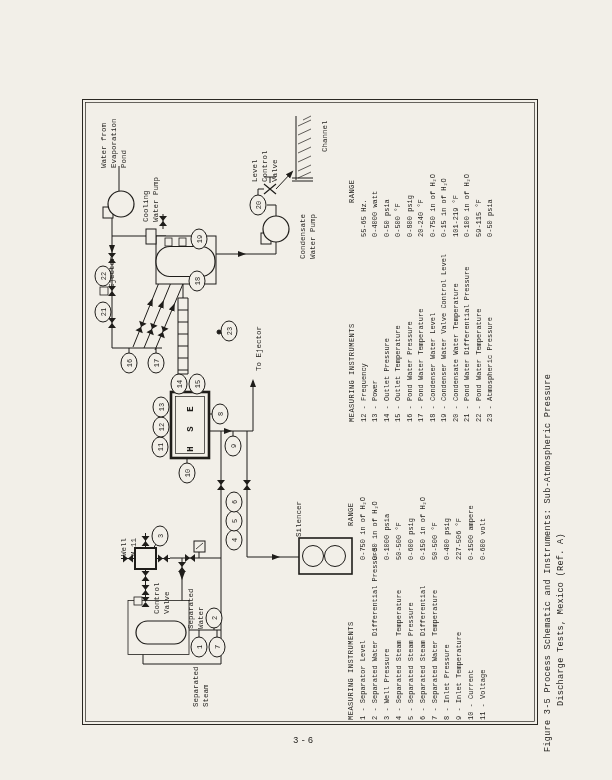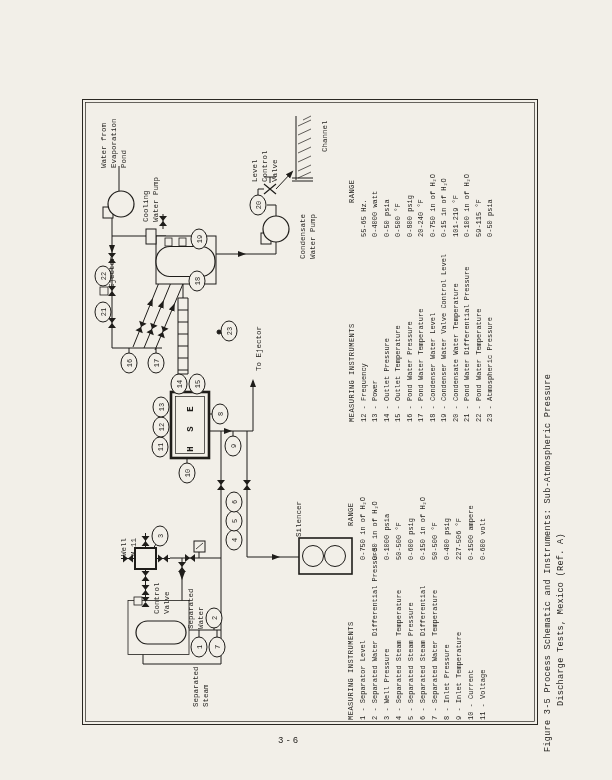--- a/index.html
+++ b/index.html
@@ -11,21 +11,21 @@
   .ilist{font-size:7px;line-height:12px;letter-spacing:0;white-space:nowrap;}
   .ilist2{line-height:11.5px;}
   .row{display:flex;}
   .nm{width:160px;flex:0 0 auto;}
   .ilist2 .nm{width:185px;}
   .rg{flex:1;}
   .hdr .rg{padding-left:34px;}
   .hdr{letter-spacing:.5px;}
   .caption{font-size:8.5px;line-height:13px;white-space:nowrap;letter-spacing:.3px;}
   .cap2{margin-left:46px;}
-  .pageno{position:absolute;left:278px;top:736px;font-size:9px;letter-spacing:2px;}
+  .pageno{position:absolute;left:293px;top:736px;font-size:9px;letter-spacing:2px;}
 </style>
 </head>
 <body>
 
 <div class="page">
 
   
   <svg width="612" height="780" viewBox="0 0 612 780">
     <defs>
       <marker id="arr" markerUnits="userSpaceOnUse" markerWidth="9" markerHeight="7" refX="6" refY="3" orient="auto">

